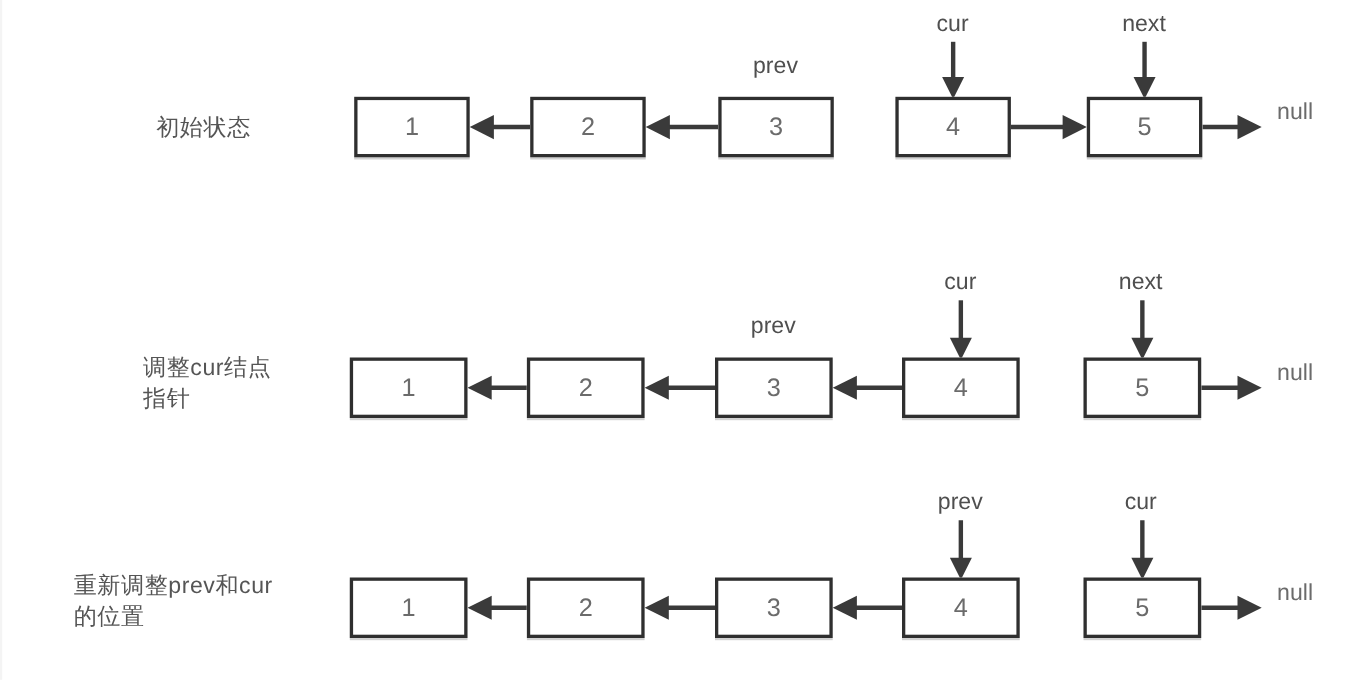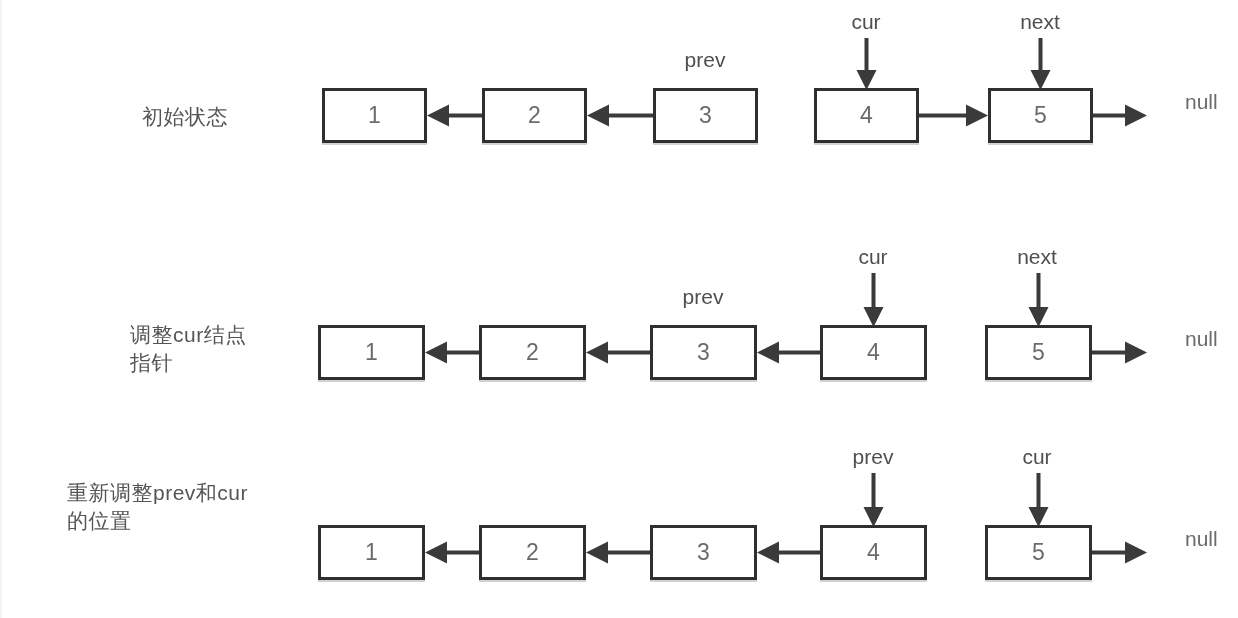--- a/index.html
+++ b/index.html
@@ -56,21 +56,20 @@
     white-space: nowrap;
     transform: translateX(-50%);
   }
 
   
   .null-text {
     position: absolute;
     font-size: 21px;
     color: #6b6b6b;
     white-space: nowrap;
-    margin-left: 24px;
   }
 
   
   #arrows {
     position: absolute;
     inset: 0;
     width: 1238px;
     height: 618px;
     pointer-events: none;
   }
@@ -187,21 +186,21 @@
     <div class="node" style="left: 818px; top: 325px; width: 107px; height: 55px;">
       <span>4</span>
     </div>
     <div class="node" style="left: 983px; top: 325px; width: 107px; height: 55px;">
       <span>5</span>
     </div>
     <div class="null-text" style="left: 1159px; top: 327px;">null</div>
     <div class="ptr-label" style="left: 701px; top: 285px;">prev</div>
     <div class="ptr-label" style="left: 871px; top: 245px;">cur</div>
     <div class="ptr-label" style="left: 1035px; top: 245px;">next</div>
-    <div class="row-label" style="left: 65px; top: 479px; width: 270px;">重新调整prev和cur
+    <div class="row-label" style="left: 65px; top: 519px; width: 270px;">重新调整prev和cur
 的位置</div>
     <div class="node" style="left: 316px; top: 525px; width: 107px; height: 55px;">
       <span>1</span>
     </div>
     <div class="node" style="left: 477px; top: 525px; width: 107px; height: 55px;">
       <span>2</span>
     </div>
     <div class="node" style="left: 648px; top: 525px; width: 107px; height: 55px;">
       <span>3</span>
     </div>

